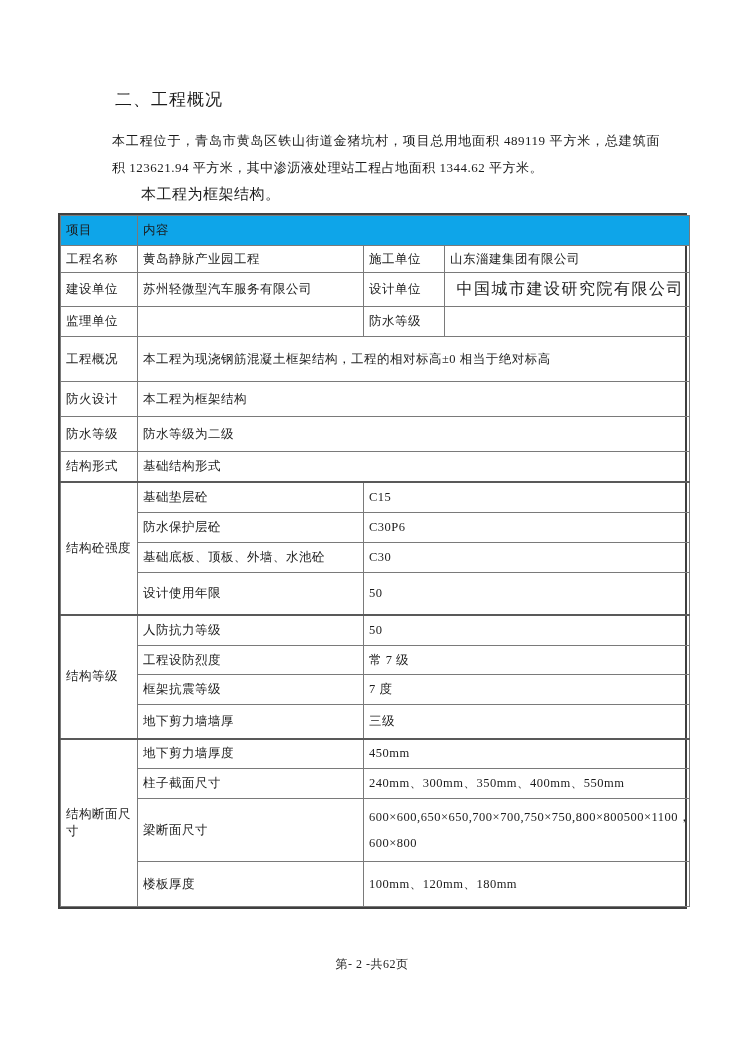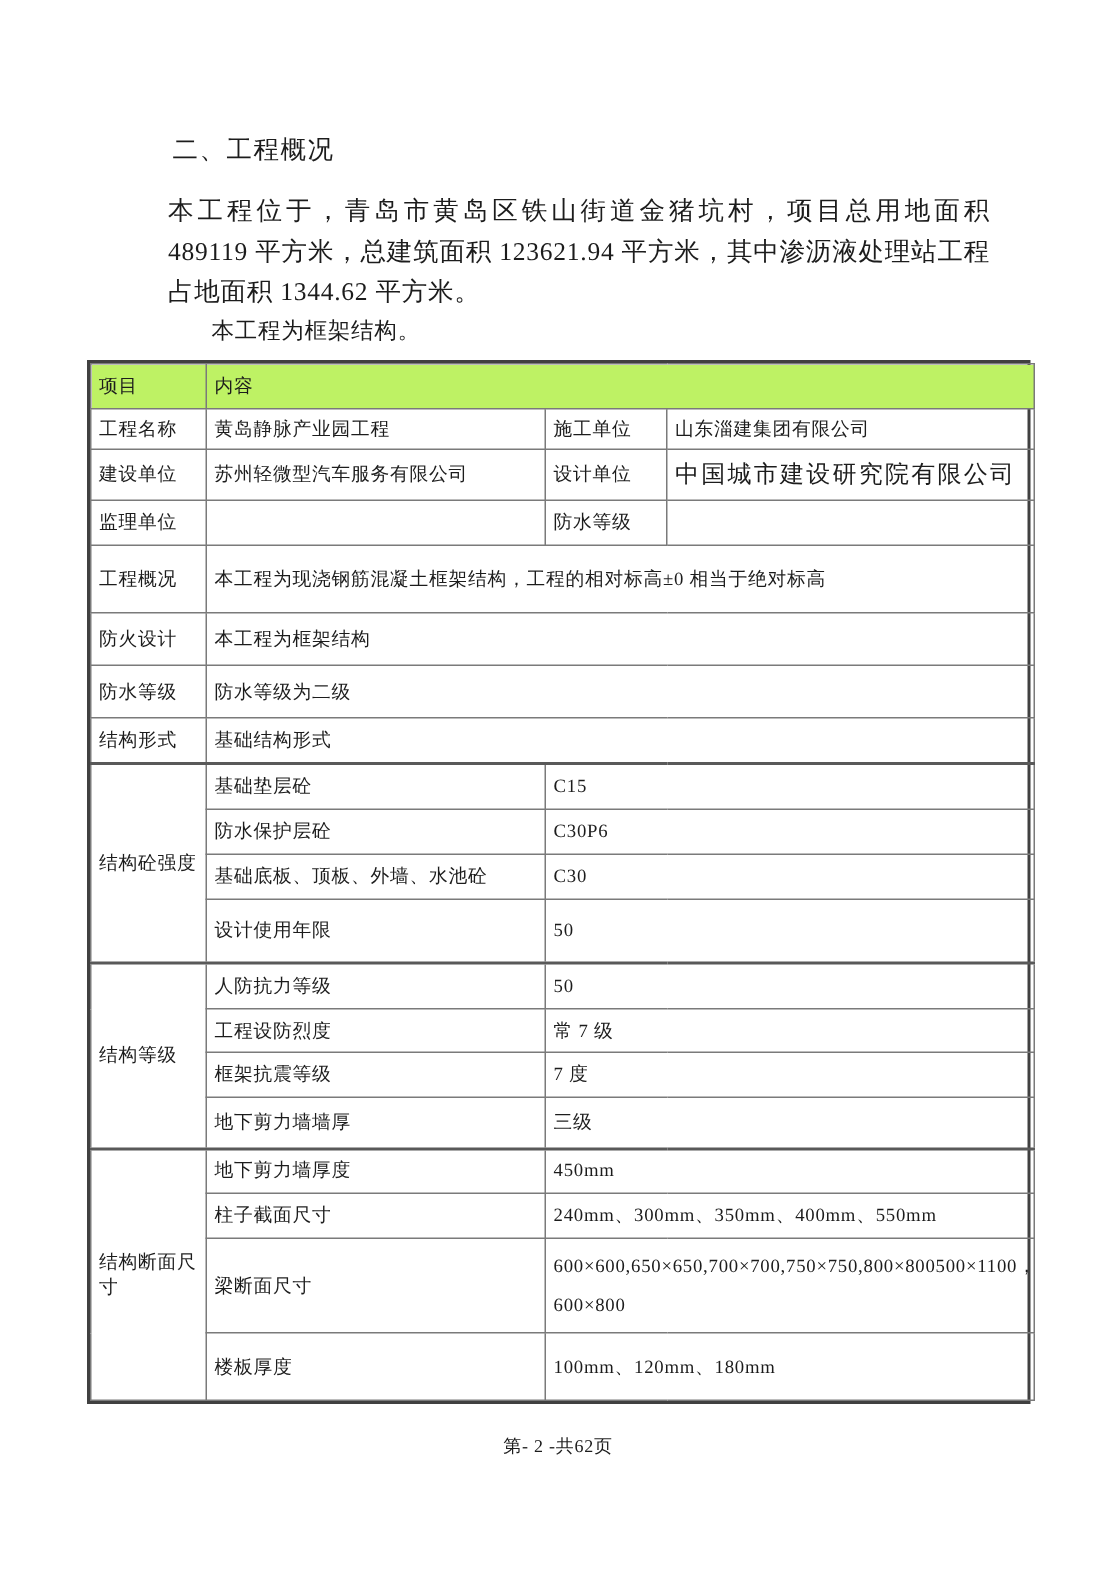--- a/index.html
+++ b/index.html
@@ -13,21 +13,21 @@
   }
   .heading {
     margin: 88px 0 0 115px;
     font-size: 17px;
     font-weight: normal;
     letter-spacing: 1px;
   }
   .intro {
     width: 548px;
     margin: 16px 0 0 112px;
-    font-size: 17px;
+    font-size: 13px;
     line-height: 27px;
     text-align: justify;
     letter-spacing: 0.5px;
   }
   .intro2 {
     margin: 0 0 0 141px;
     font-size: 15px;
     line-height: 26px;
     letter-spacing: 0.5px;
   }
@@ -43,23 +43,23 @@
   }
   td {
     border: 1px solid #7a7a7a;
     font-size: 12.5px;
     padding: 2px 5px;
     vertical-align: middle;
     letter-spacing: 0.5px;
     overflow: hidden;
   }
   tr.sec td { border-top: 2px solid #595959; }
-  .hdr td { background: #bef264; }
+  .hdr td { background: #0ea5e9; }
   .c-center { text-align: left; }
-  .designer-big { font-size: 16px; text-align: left; letter-spacing: 1.5px; }
+  .designer-big { font-size: 16px; text-align: right; letter-spacing: 1.5px; }
   .group-title { vertical-align: middle; margin-left: 47px; }
   .val-wrap { line-height: 26px; }
   .footer {
     position: absolute;
     left: 0; top: 956px;
     width: 100%;
     text-align: center;
     font-size: 12px;
     letter-spacing: 0.5px;
   }

